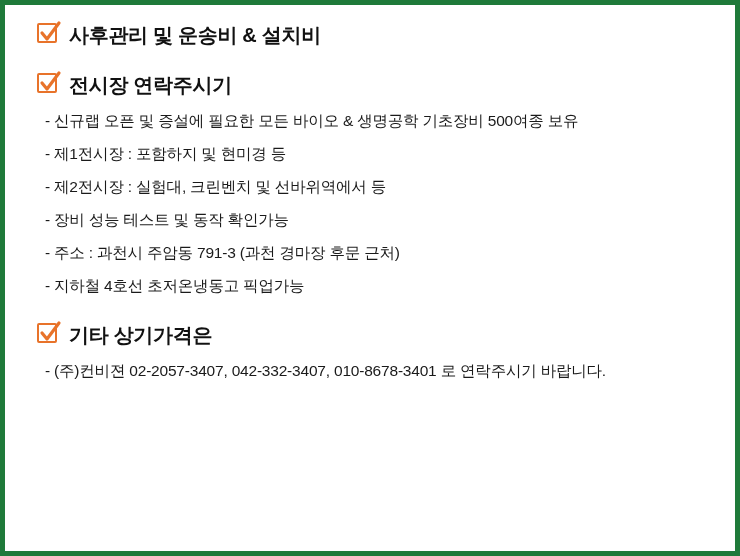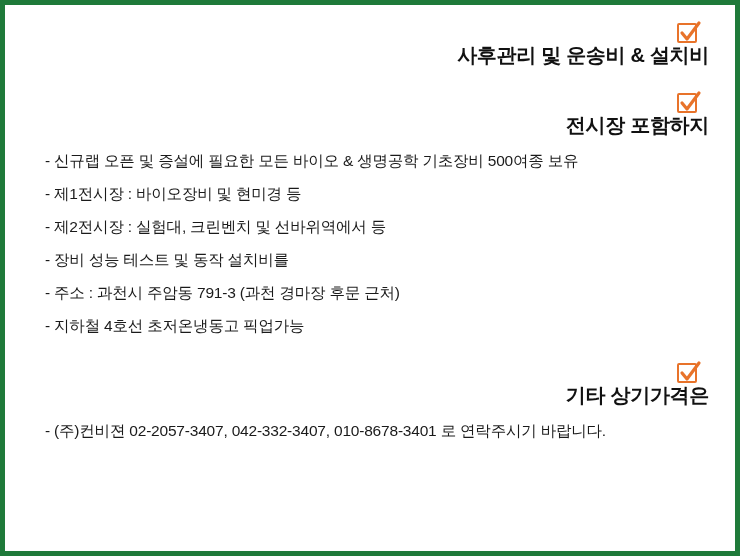--- a/index.html
+++ b/index.html
@@ -22,23 +22,22 @@
     position: relative;
   }
   .section {
     margin-bottom: 10px;
   }
   .section.gap-large {
     margin-bottom: 26px;
   }
   .section-head {
     display: flex;
-    align-items: flex-end;
+    align-items: flex-start;
     margin: 0 0 14px 6px;
-    flex-direction: column;
   }
   .check-box {
     width: 20px;
     height: 20px;
     border: 2px solid #e8732a;
     box-sizing: border-box;
     border-radius: 2px;
     position: relative;
     flex: 0 0 auto;
     margin-right: 12px;
@@ -90,27 +89,27 @@
     </div>
   </div>
 
   <div class="section gap-large">
     <div class="section-head">
       <span class="check-box">
         <svg viewBox="0 0 24 24" aria-hidden="true">
           <path d="M4 13 L9 19 L21 3" fill="none" stroke="#e8732a" stroke-width="3.2" stroke-linecap="round" stroke-linejoin="round"></path>
         </svg>
       </span>
-      <span class="section-title">전시장 포함하지</span>
+      <span class="section-title">전시장 연락주시기</span>
     </div>
     <ul class="lines">
       <li class="line">- 신규랩 오픈 및 증설에 필요한 모든 바이오 &amp; 생명공학 기초장비 500여종 보유</li>
-      <li class="line">- 제1전시장 : 바이오장비 및 현미경 등</li>
+      <li class="line">- 제1전시장 : 포함하지 및 현미경 등</li>
       <li class="line">- 제2전시장 : 실험대, 크린벤치 및 선바위역에서 등</li>
-      <li class="line">- 장비 성능 테스트 및 동작 설치비를</li>
+      <li class="line">- 장비 성능 테스트 및 동작 확인가능</li>
       <li class="line">- 주소 : 과천시 주암동 791-3 (과천 경마장 후문 근처)</li>
       <li class="line">- 지하철 4호선 초저온냉동고 픽업가능</li>
     </ul>
   </div>
 
   <div class="section">
     <div class="section-head">
       <span class="check-box">
         <svg viewBox="0 0 24 24" aria-hidden="true">
           <path d="M4 13 L9 19 L21 3" fill="none" stroke="#e8732a" stroke-width="3.2" stroke-linecap="round" stroke-linejoin="round"></path>

